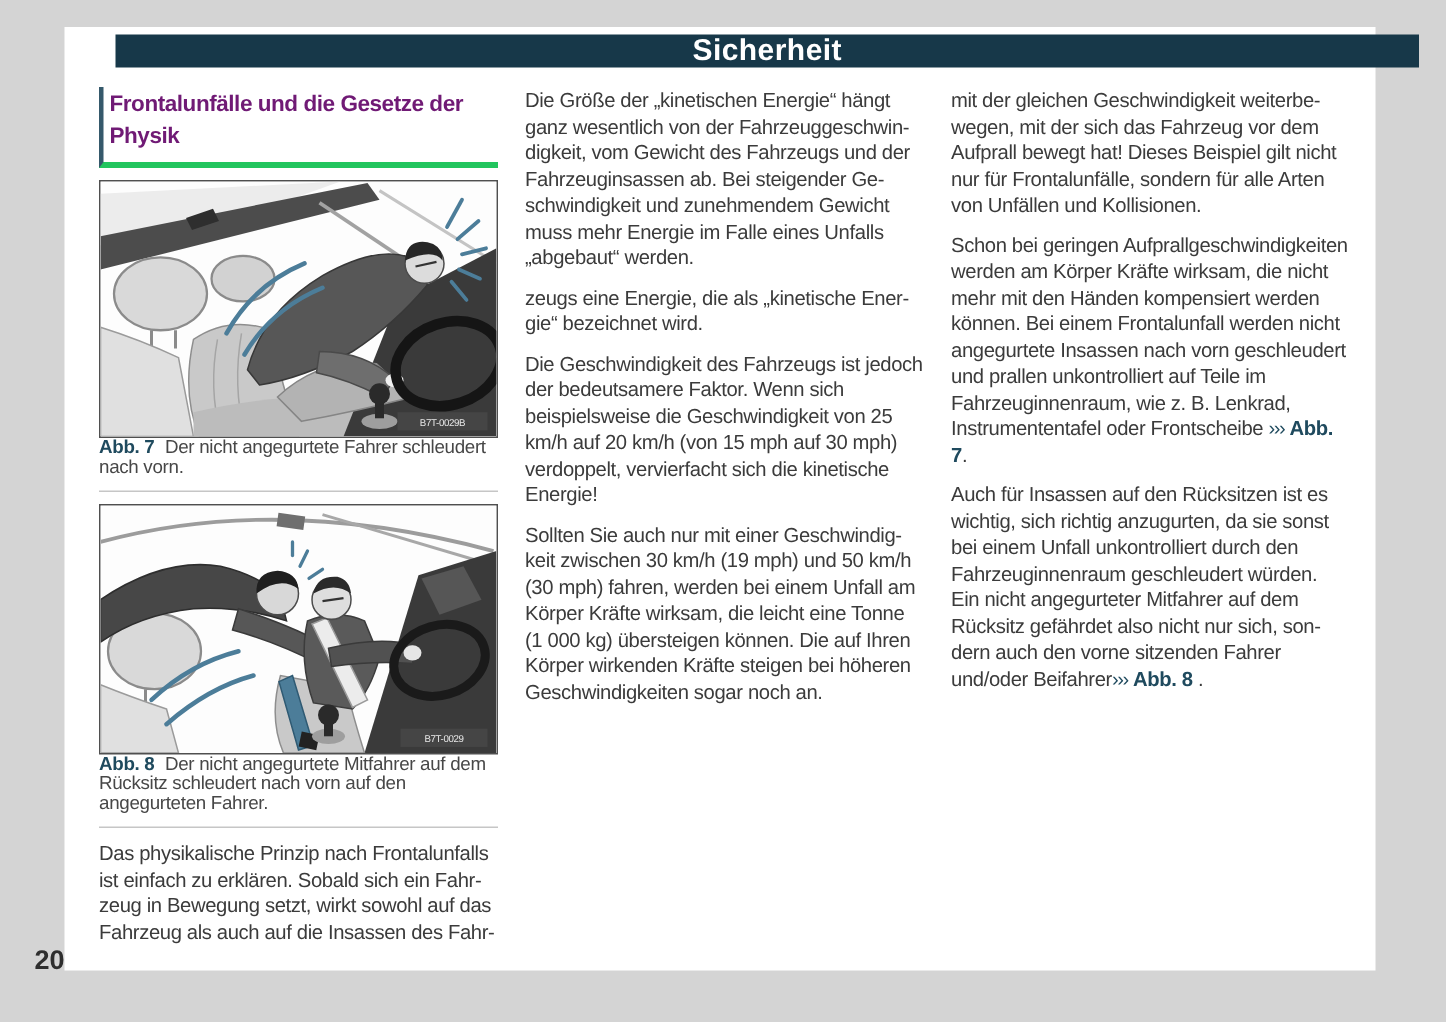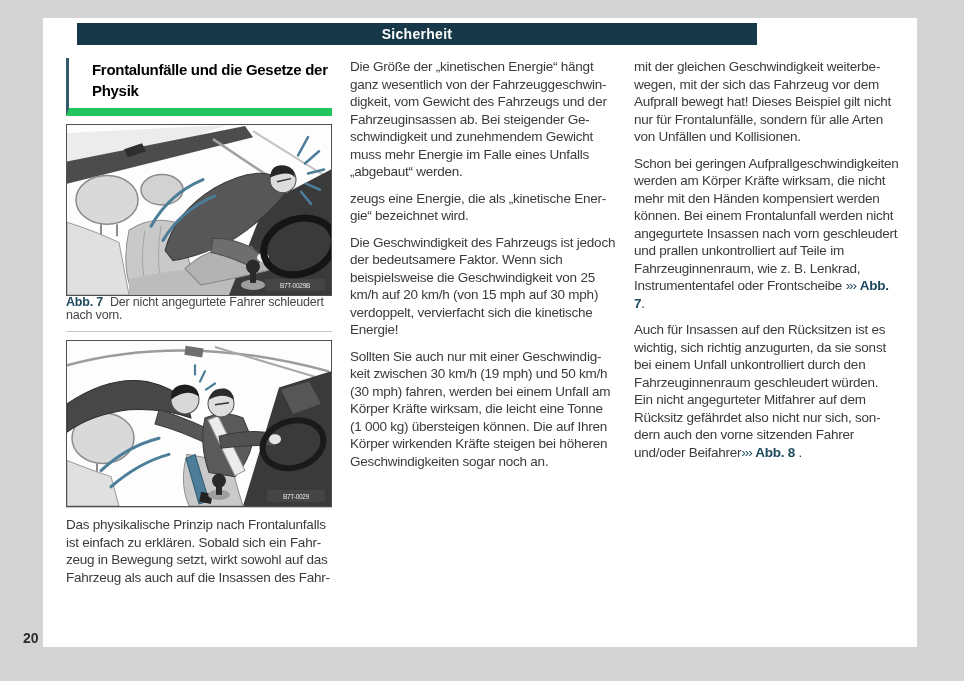--- a/index.html
+++ b/index.html
@@ -8,58 +8,58 @@
     position:relative; overflow:hidden;
     background:#d4d4d4;
     font-family:"Liberation Sans", sans-serif;
     -webkit-font-smoothing:antialiased;
   }
   .manual-page {
     position:absolute; left:43px; top:18px; width:874px; height:629px;
     background:#ffffff;
   }
   .chapter-bar {
-    position:absolute; left:34px; top:5px; width:680px; height:22px;
+    position:absolute; left:34px; top:5px; width:869px; height:22px;
     background:#173849; color:#fff;
-    font-size:14px; font-weight:bold; line-height:22px;
+    font-size:20px; font-weight:bold; line-height:22px;
     text-align:center; letter-spacing:.3px;
   }
   .col { position:absolute; top:40px; width:266px;
     font-size:13.5px; line-height:17.5px; color:#3b3b3b;
     letter-spacing:-.25px; text-align:left; }
   .col p { margin:0 0 9px 0; }
   .col-left  { left:23px;  }
   .col-mid   { left:307px; }
   .col-right { left:591px; }
 
   .section-heading {
     border-left:3px solid #35596b;
-    border-bottom:8px solid #22c55e;
-    padding:1px 0 7px 23px;
+    border-bottom:4px solid #22c55e;
+    padding:1px 0 7px 4px;
     font-size:15px; line-height:21px; font-weight:bold;
-    color:#000000; letter-spacing:-.3px;
+    color:#701a75; letter-spacing:-.3px;
     margin-bottom:8px;
   }
   .fig-frame {
     border:1px solid #4f4f4f; background:#fff;
     height:172px; overflow:hidden; position:relative;
   }
   .fig-frame.f2 { height:167px; margin-top:6px; }
   .fig-frame svg { display:block; width:100%; height:100%; }
   .fig-caption {
     font-size:12.5px; line-height:13px; color:#474747;
     letter-spacing:-.2px; margin:4px 0 5px 0;
   }
   .cap-label { font-weight:bold; color:#1f4a5e; padding-right:7px; }
   .sep { border:0; border-top:1px solid #c6c6c6; margin:0 0 8px 0; }
   .refmarks { color:#1f4a5e; letter-spacing:-1px; }
   .reflabel { color:#1f4a5e; font-weight:bold; cursor:pointer; }
   .page-number {
     position:absolute; left:23px; top:630px;
-    font-size:14px; font-weight:bold; color:#2e2e2e;
+    font-size:18px; font-weight:bold; color:#2e2e2e;
   }
 </style>
 </head>
 <body>
 
 <div class="manual-page">
 
   <div class="chapter-bar">
     <span>Sicherheit</span>
   </div>
@@ -146,20 +146,21 @@
         </g>
         <polygon points="128,112 142,158 132,161 119,116" fill="#4c7d99" stroke="#2f5a73"></polygon>
         <rect x="133" y="150" width="12" height="10" fill="#222" transform="rotate(12 139 155)"></rect>
         <ellipse cx="152" cy="152" rx="11" ry="5" fill="#9e9e9e"></ellipse>
         <rect x="149" y="140" width="6" height="12" fill="#2a2a2a"></rect>
         <circle cx="152" cy="138" r="7" fill="#2a2a2a"></circle>
         <rect x="200" y="147" width="58" height="12" fill="#454545"></rect>
         <text x="229" y="156" font-size="6.5" fill="#e8e8e8" text-anchor="middle">B7T-0029</text>
       </svg>
     </div>
+    <p class="fig-caption"><span class="cap-label">Abb. 8</span><span>Der nicht angegurtete Mitfahrer auf dem Rücksitz schleudert nach vorn auf den angegurte­ten Fahrer.</span></p>
     <hr class="sep">
 
     <p>Das physikalische Prinzip nach Frontalunfalls ist einfach zu erklären. Sobald sich ein Fahr­zeug in Bewegung setzt, wirkt sowohl auf das Fahrzeug als auch auf die Insassen des Fahr-</p>
   </div>
 
   <div class="col col-mid">
     <p>Die Größe der „kinetischen Energie“ hängt ganz wesentlich von der Fahrzeuggeschwin­digkeit, vom Gewicht des Fahrzeugs und der Fahrzeuginsassen ab. Bei steigender Ge­schwindigkeit und zunehmendem Gewicht muss mehr Energie im Falle eines Unfalls „abgebaut“ werden.</p>
     <p>zeugs eine Energie, die als „kinetische Ener­gie“ bezeichnet wird.</p>
     <p>Die Geschwindigkeit des Fahrzeugs ist je­doch der bedeutsamere Faktor. Wenn sich beispielsweise die Geschwindigkeit von 25 km/h auf 20 km/h (von 15 mph auf 30 mph) verdoppelt, vervierfacht sich die kinetische Energie!</p>
     <p>Sollten Sie auch nur mit einer Geschwindig­keit zwischen 30 km/h (19 mph) und 50 km/h (30 mph) fahren, werden bei einem Unfall am Körper Kräfte wirksam, die leicht eine Tonne (1 000 kg) übersteigen können. Die auf Ihren Körper wirkenden Kräfte stei­gen bei höheren Geschwindigkeiten sogar noch an.</p>

